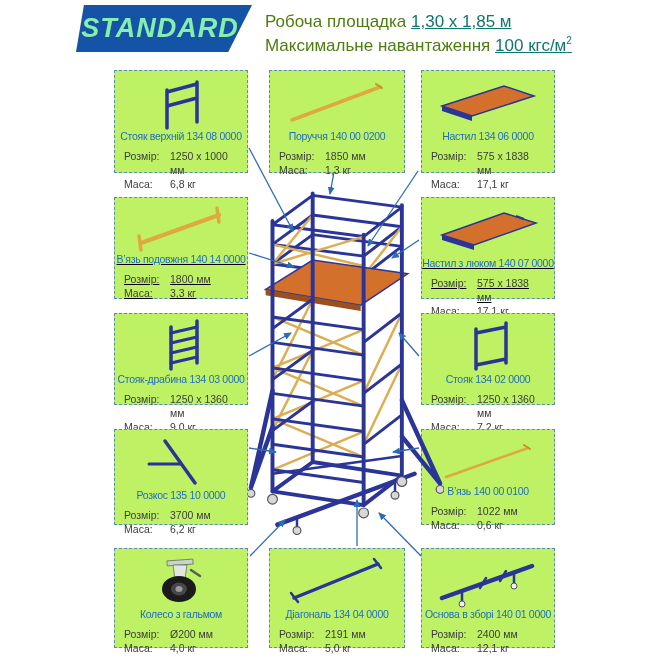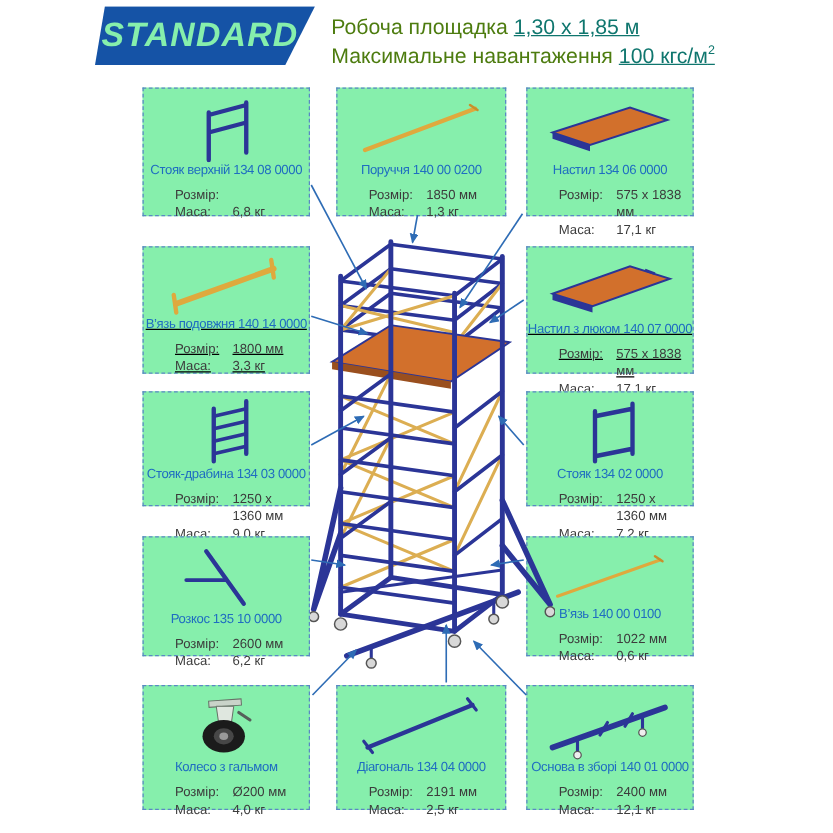--- a/index.html
+++ b/index.html
@@ -9,27 +9,27 @@
   .brand{position:absolute;left:76px;top:5px;width:176px;height:47px;background:#1553a6;
          clip-path:polygon(4.5% 0,100% 0,86.5% 100%,0 100%);
          display:flex;align-items:center;justify-content:center;}
   .brand-text{font-style:italic;font-weight:bold;font-size:27px;color:#86efac;letter-spacing:1px;
               transform:translateX(-4px);}
   .hdr-text{position:absolute;left:265px;top:11px;font-size:17px;line-height:1.35;white-space:nowrap;}
   .hdr-blue{color:#4d7c0f;}
   .hdr-red{color:#0f766e;text-decoration:underline;}
   .hdr-red sup{font-size:10px;}
   
-  .card{position:absolute;background:#86efac;border:1px dashed #5b87c5;box-sizing:border-box;
+  .card{position:absolute;background:#bef264;border:1px dashed #5b87c5;box-sizing:border-box;
         display:flex;flex-direction:column;align-items:center;padding:5px 4px 5px;}
   .card-icon{flex:1;display:flex;align-items:center;justify-content:center;width:100%;}
   .card-icon svg{display:block;}
   .card-title{font-size:10.5px;letter-spacing:-0.3px;color:#1f6dc1;white-space:nowrap;text-align:center;}
   .card-specs{width:100%;margin-top:7px;font-size:10.5px;color:#3c3c3c;text-align:left;padding:0 5px;box-sizing:border-box;}
-  .spec-row{display:flex;line-height:1.35;margin-left:16px;}
+  .spec-row{display:flex;line-height:1.35;}
   .spec-label{width:46px;flex:none;}
   
   .col-l{left:114px;width:134px;}
   .col-m{left:269px;width:136px;}
   .col-r{left:421px;width:134px;}
   .row1{top:70px;height:103px;}
   .row2{top:197px;height:102px;text-decoration:underline;}
   .row3{top:313px;height:92px;}
   .row4{top:429px;height:96px;}
   .row5{top:548px;height:100px;}
@@ -61,20 +61,21 @@
       <svg width="120" height="54" viewBox="0 0 120 54">
           <g stroke="#2b3597" stroke-width="3.5" fill="none" stroke-linecap="round">
             <path d="M46,52 V14 M76,46 V6 M46,16 L76,8 M46,30 L76,22"></path>
           </g>
         </svg>
     </div>
     <div class="card-title">Стояк верхній 134 08 0000</div>
     <div class="card-specs">
       <div class="spec-row">
           <span class="spec-label">Розмір:</span>
+          <span>1250 х 1000 мм</span>
         </div>
       <div class="spec-row">
           <span class="spec-label">Маса:</span>
           <span>6,8 кг</span>
         </div>
     </div>
   </div>
 
   <div class="card col-m row1">
     <div class="card-icon">
@@ -208,21 +209,21 @@
           <g stroke="#2b3597" stroke-linecap="round" fill="none">
             <path d="M44,6 L74,48" stroke-width="3.5"></path>
             <path d="M28,29 L60,29" stroke-width="3"></path>
           </g>
         </svg>
     </div>
     <div class="card-title">Розкос 135 10 0000</div>
     <div class="card-specs">
       <div class="spec-row">
           <span class="spec-label">Розмір:</span>
-          <span>2600 мм</span>
+          <span>3700 мм</span>
         </div>
       <div class="spec-row">
           <span class="spec-label">Маса:</span>
           <span>6,2 кг</span>
         </div>
     </div>
   </div>
 
   <div class="card col-r row4">
     <div class="card-icon">
@@ -278,21 +279,21 @@
         </svg>
     </div>
     <div class="card-title">Діагональ 134 04 0000</div>
     <div class="card-specs">
       <div class="spec-row">
           <span class="spec-label">Розмір:</span>
           <span>2191 мм</span>
         </div>
       <div class="spec-row">
           <span class="spec-label">Маса:</span>
-          <span>2,5 кг</span>
+          <span>5,0 кг</span>
         </div>
     </div>
   </div>
 
   <div class="card col-r row5">
     <div class="card-icon">
       <svg width="120" height="54" viewBox="0 0 120 54">
         <g stroke="#2b3597" stroke-linecap="round" fill="none">
           <path d="M14,44 L104,12" stroke-width="4.5"></path>
           <path d="M34,37 V50 M86,19 V32" stroke-width="2.5"></path>

